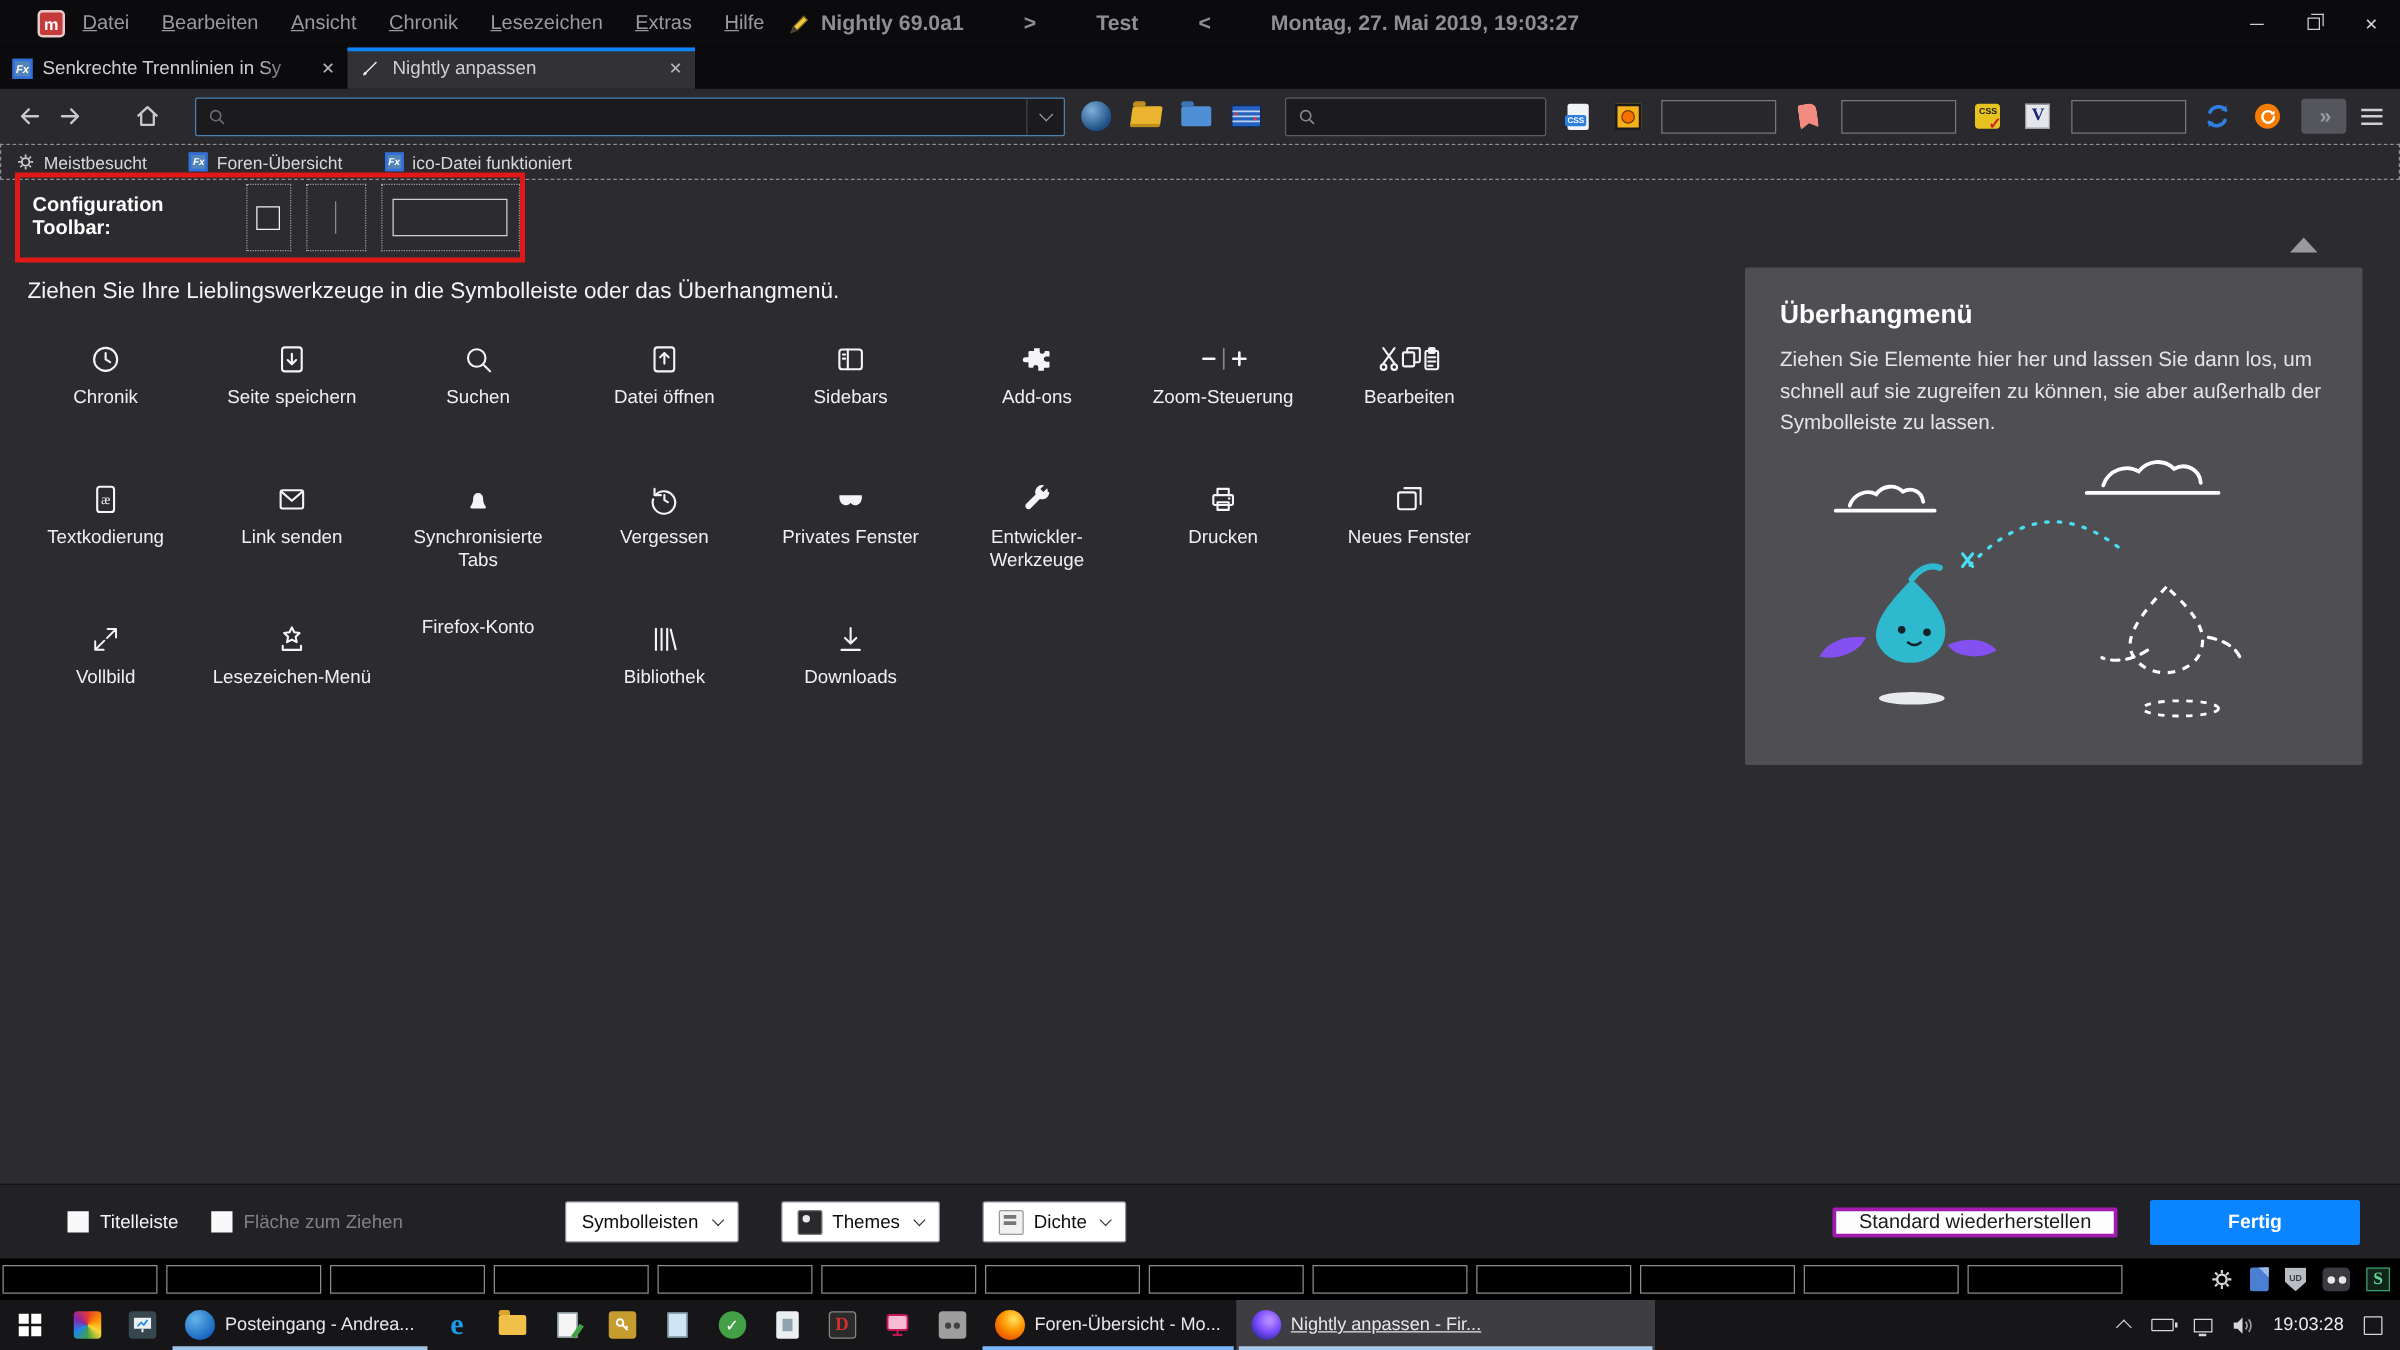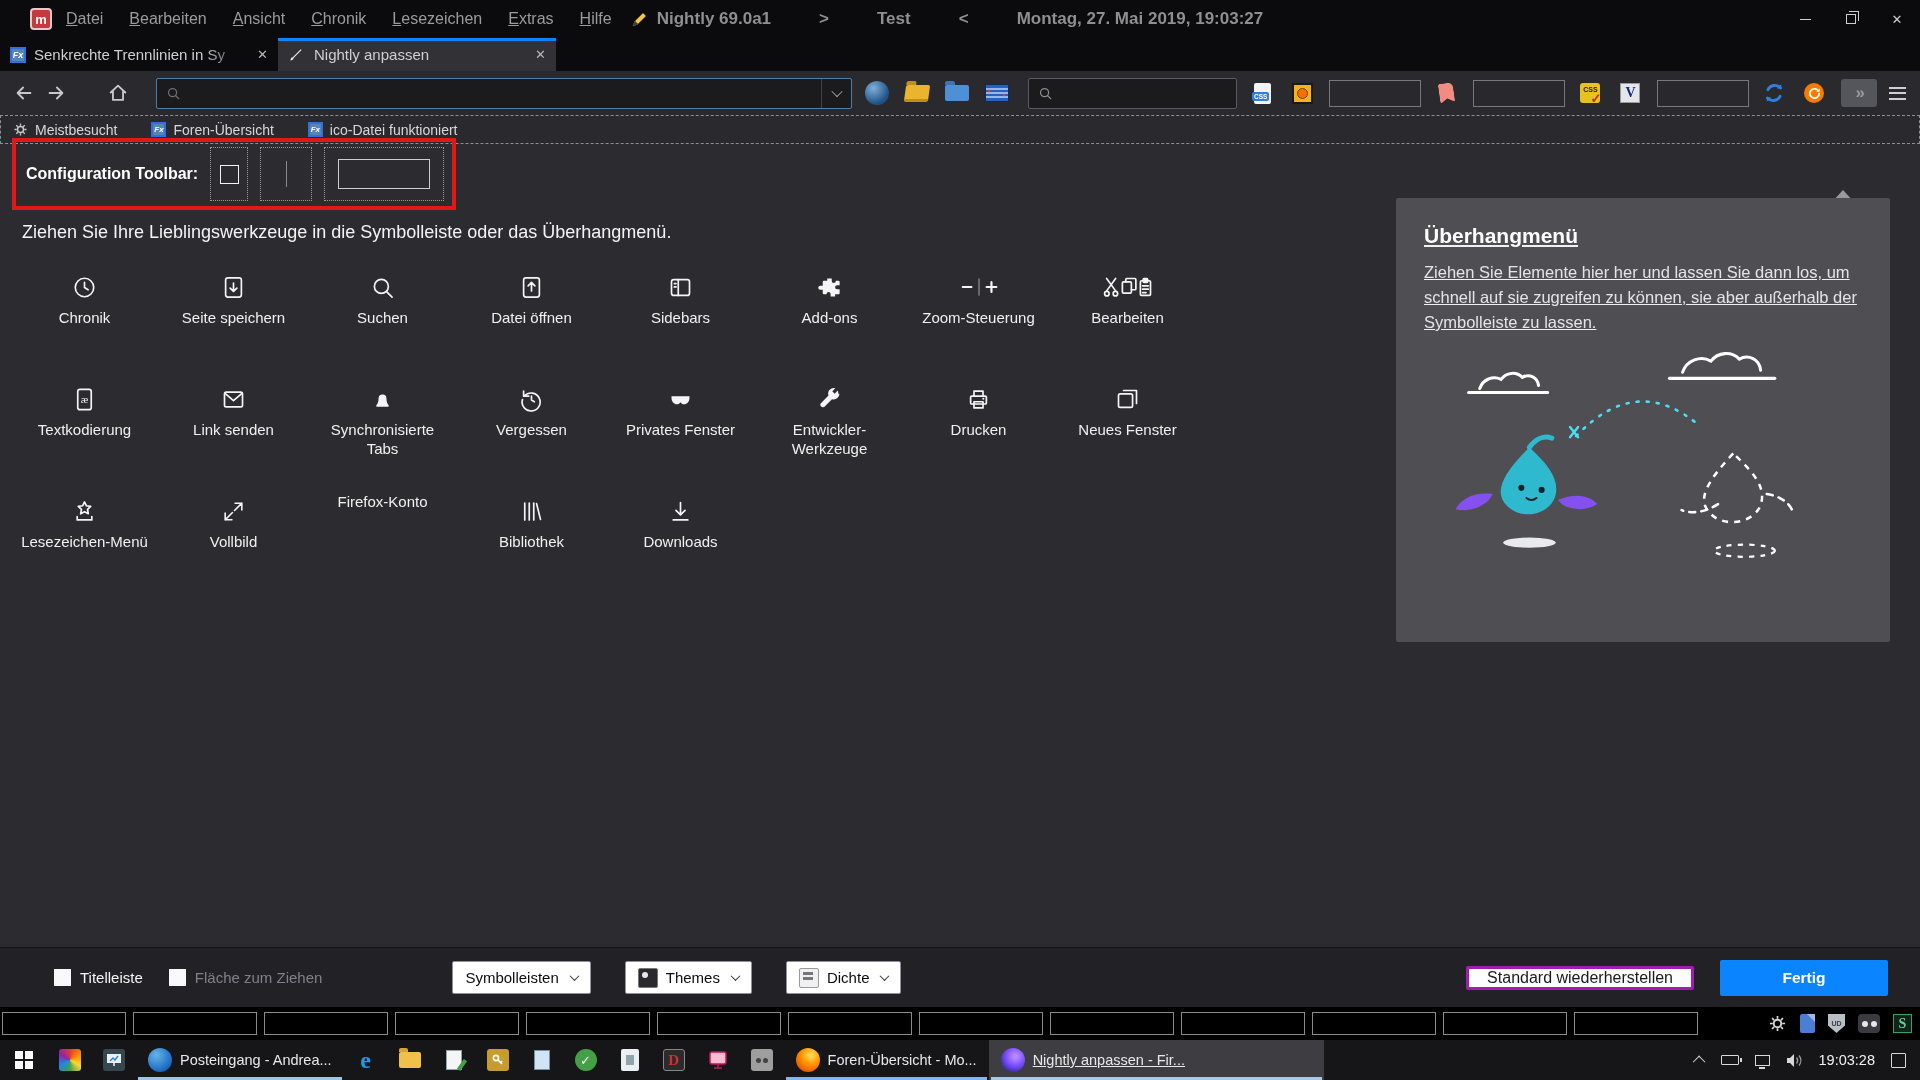--- a/index.html
+++ b/index.html
@@ -73,21 +73,21 @@
   
   .bookmarksbar { height:29px; background:#2a2a2e; border:1px dashed #8f8f93; display:flex; align-items:center; padding:0 12px;
     color:#d8d8db; font-size:14px; }
   .bm-item { display:flex; align-items:center; margin-right:34px; }
   .bm-item .favicon { width:15px; height:15px; background:#5585b5; border:2px solid #2f6fe0; color:#fff; font-size:8px; font-style:italic;
     font-weight:bold; display:flex; align-items:center; justify-content:center; margin-right:7px; }
   .bm-item .gear { margin-right:7px; }
 
   
   .content { flex:1; background:#2c2c30; position:relative; color:#f0f0f2; }
-  .red-box { position:absolute; left:12px; top:-6px; width:444px; height:72px; border:4px solid #e01818; display:flex; align-items:center; }
+  .red-box { position:absolute; left:12px; top:-6px; width:408px; height:72px; border:4px solid #e01818; display:flex; align-items:center; }
   .red-box .cfg-label { font-weight:bold; font-size:16px; color:#fff; margin-left:10px; }
   .drop-cell { border:1px dotted #9a9a9e; height:54px; display:flex; align-items:center; justify-content:center; margin-left:12px; }
   .drop-cell.c1 { width:38px; }
   .drop-cell.c2 { width:52px; }
   .drop-cell.c3 { width:120px; }
   .mini-square { width:19px; height:19px; border:1.5px solid #f2f2f4; }
   .mini-sep { width:1px; height:26px; background:#8a8a8e; }
   .mini-field { width:92px; height:30px; border:1.5px solid #cfcfd3; }
 
   .instruction { position:absolute; left:22px; top:78px; font-size:18px; color:#f4f4f6; }
@@ -97,21 +97,21 @@
   .prow + .prow { margin-top:16px; }
   .pitem { width:149px; display:flex; flex-direction:column; align-items:center; min-height:96px; }
   .pitem .icn { height:42px; display:flex; align-items:center; justify-content:center; }
   .pitem .lbl { font-size:15px; line-height:19px; text-align:center; max-width:132px; color:#f0f0f1; }
   .pitem.noicon .lbl { margin-top:2px; }
   svg.pi { stroke:#f5f5f7; stroke-width:1.5; fill:none; stroke-linecap:round; stroke-linejoin:round; }
 
   
   .scroll-up-arrow { position:absolute; right:66px; top:46px; width:0; height:0; border-left:11px solid transparent;
     border-right:11px solid transparent; border-bottom:12px solid #9a9a9e; }
-  .overflow-panel { position:absolute; right:30px; top:54px; width:494px; height:444px; background:#4e4e53; border-radius:2px; padding:26px 28px;text-decoration:underline; }
+  .overflow-panel { position:absolute; right:30px; top:70px; width:494px; height:398px; background:#4e4e53; border-radius:2px; padding:26px 28px; }
   .overflow-panel h2 { font-size:21px; color:#ffffff; margin-bottom:12px; font-weight:bold; }
   .overflow-panel p { font-size:16.5px; line-height:25px; color:#e4e4e8; }
 
   
   .footer { height:60px; background:#222226; border-top:1px solid #151518; display:flex; align-items:center; padding:0 28px; }
   .chkgroup { display:flex; align-items:center; margin-left:26px; }
   .chk { width:17px; height:17px; background:#f9f9fa; margin-right:9px; }
   .chklbl { font-size:15px; color:#f5f5f7; }
   .chkgroup.disabled .chklbl { color:#808086;text-align:right; }
   .dropdown { height:33px; background:#ffffff; border:1px solid #8f8f9d; border-radius:2px; display:flex; align-items:center;
@@ -498,34 +498,34 @@
                 <path d="M8.5 4H20v11.5"></path>
               </svg>
           </span>
             <span class="lbl">Neues Fenster</span>
         </div>
       </div>
 
       <div class="prow">
         <div class="pitem">
           <span class="icn">
+            <svg class="pi" width="25" height="25" viewBox="0 0 24 24">
+                <path d="M13.5 4H20v6.5M20 4l-7 7M10.5 20H4v-6.5M4 20l7-7"></path>
+              </svg>
+          </span>
+            <span class="lbl">Vollbild</span>
+        </div>
+        <div class="pitem">
+          <span class="icn">
             <svg class="pi" width="27" height="27" viewBox="0 0 24 24">
                 <path d="M12 3.5l1.7 3.4 3.8.6-2.8 2.7.7 3.8L12 12.2 8.6 14l.7-3.8-2.8-2.7 3.8-.6z"></path>
                 <path d="M5.5 16.5v3h13v-3"></path>
               </svg>
           </span>
             <span class="lbl">Lesezeichen-Menü</span>
-        </div>
-        <div class="pitem">
-          <span class="icn">
-            <svg class="pi" width="25" height="25" viewBox="0 0 24 24">
-                <path d="M13.5 4H20v6.5M20 4l-7 7M10.5 20H4v-6.5M4 20l7-7"></path>
-              </svg>
-          </span>
-            <span class="lbl">Vollbild</span>
         </div>
         <div class="pitem noicon">
           <span class="lbl">Firefox-Konto</span>
         </div>
         <div class="pitem">
           <span class="icn">
             <svg class="pi" width="27" height="27" viewBox="0 0 24 24">
                 <path d="M6 4.5v15M10 4.5v15M14 4.5v15M16.5 5L20 19"></path>
               </svg>
           </span>

